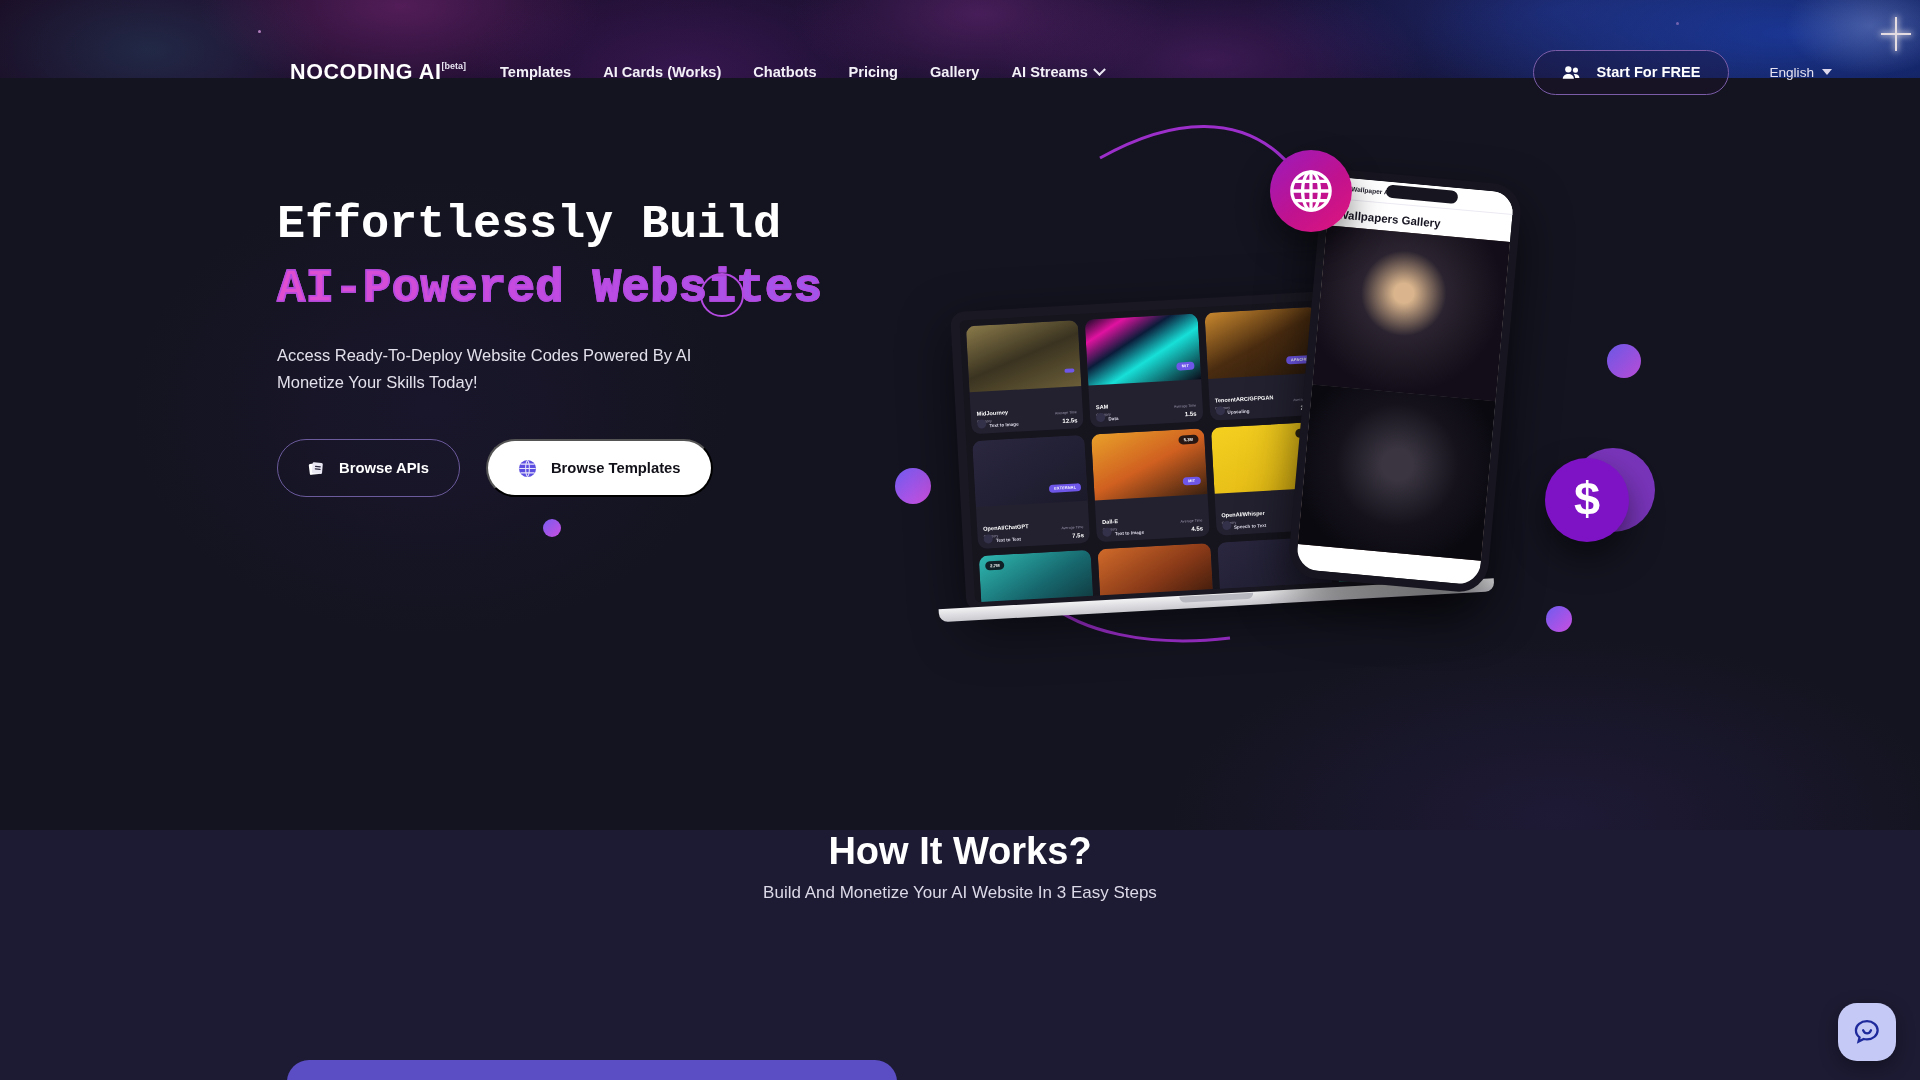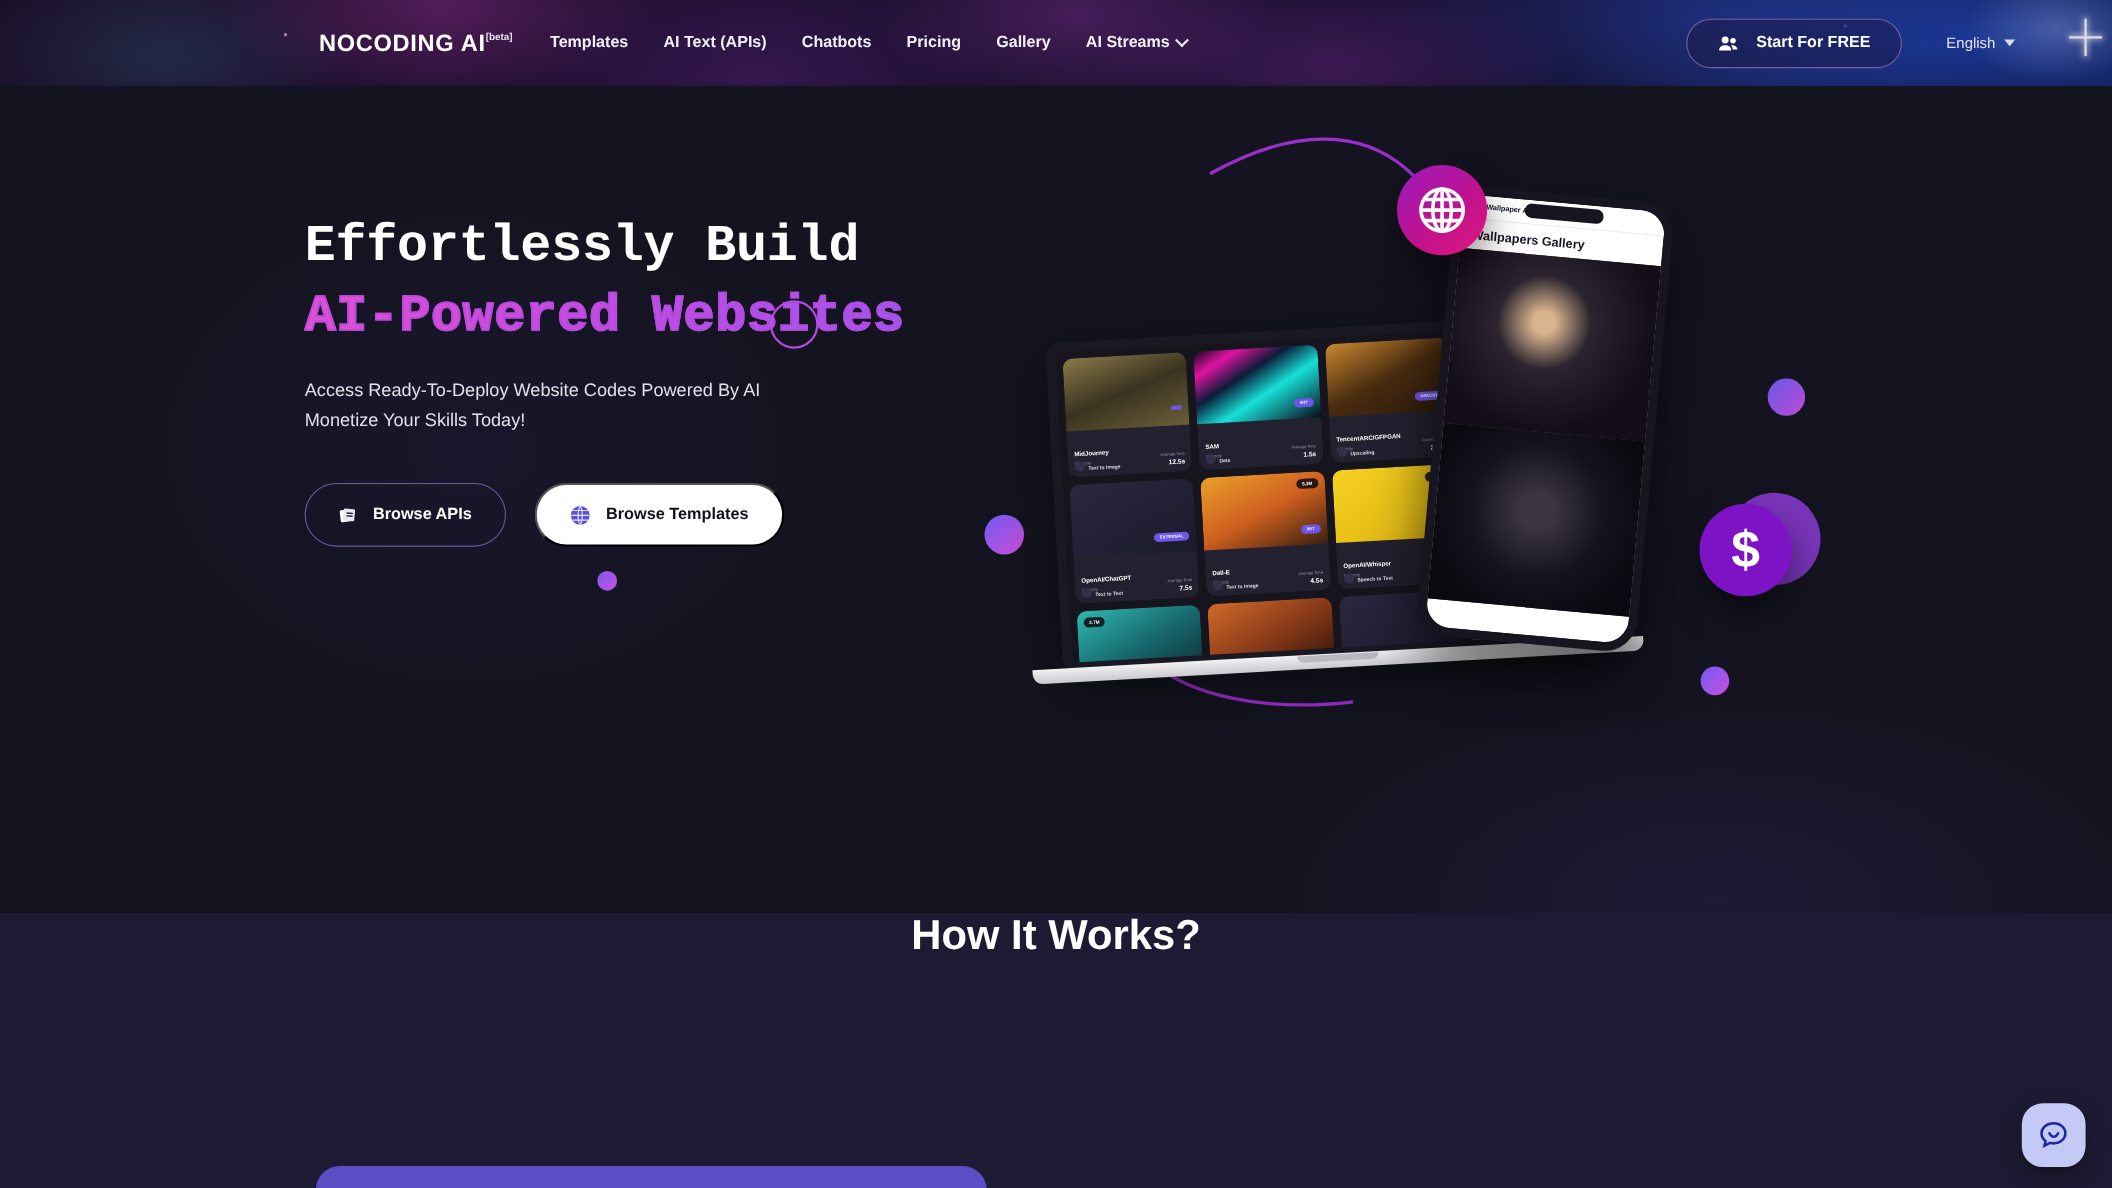--- a/index.html
+++ b/index.html
@@ -34,21 +34,21 @@
   }
   .nav-star::before, .nav-star::after {
     content:""; position:absolute; left:50%; top:50%; background:#e4dce0;
     transform:translate(-50%,-50%);
   }
   .nav-star::before { width:2px; height:34px; box-shadow:0 0 6px 1px rgba(225,220,230,.8); }
   .nav-star::after  { width:30px; height:2px; box-shadow:0 0 6px 1px rgba(225,220,230,.8); }
   .nav-speck { position:absolute; width:3px; height:3px; border-radius:50%; background:rgba(220,160,230,.75); }
 
   .nav-inner {
-    position:relative; height:78px; display:flex; align-items:center; padding:0 0 0 290px;
+    position:relative; height:78px; display:flex; align-items:center; padding:0 0 0 290px;margin-top:33px;
   }
   .logo { display:flex; align-items:flex-start; margin-right:34px; user-select:none; }
   .logo-text {
     font-size:21.5px; font-weight:800; letter-spacing:.6px; color:#fff;
     font-family:"Liberation Sans", sans-serif;
   }
   .logo-beta { font-size:9px; font-weight:600; color:#e8e4f0; margin-top:1px; }
 
   .nav-links { display:flex; gap:32px; }
   .nav-link {
@@ -200,21 +200,21 @@
       <div class="logo">
         <span class="logo-text">NOCODING AI</span>
         <span class="logo-beta">[beta]</span>
       </div>
 
       <nav class="nav-links">
         <a class="nav-link">
           <span>Templates</span>
         </a>
         <a class="nav-link">
-          <span>AI Text (APIs)</span>
+          <span>AI Cards (Works)</span>
         </a>
         <a class="nav-link">
           <span>Chatbots</span>
         </a>
         <a class="nav-link">
           <span>Pricing</span>
         </a>
         <a class="nav-link">
           <span>Gallery</span>
         </a>
@@ -448,20 +448,21 @@
       </div>
       <div class="badge-shadow"></div>
       <div class="badge badge-dollar">
         <span class="dsym">$</span>
       </div>
     </div>
   </section>
 
   <section class="how">
     <h2 class="how-title">How It Works?</h2>
+    <p class="how-sub">Build And Monetize Your AI Website In 3 Easy Steps</p>
   </section>
   <div class="how-card"></div>
 
   <div class="chat-widget">
     <svg width="32" height="32" viewBox="0 0 28 28">
       <path d="M14 4.5c5.2 0 9.3 3.5 9.3 8 0 4.4-4.1 8-9.3 8-1 0-2-.13-2.9-.37L6.6 22.4l.9-3.7c-2-1.5-3.2-3.7-3.2-6.2 0-4.5 4.2-8 9.7-8z" fill="none" stroke="#1e2a9c" stroke-width="2"></path>
       <path d="M10.6 12.4c.9 1.9 2.1 2.8 3.5 2.8s2.5-.9 3.4-2.8" fill="none" stroke="#1e2a9c" stroke-width="2" stroke-linecap="round"></path>
     </svg>
   </div>
 

